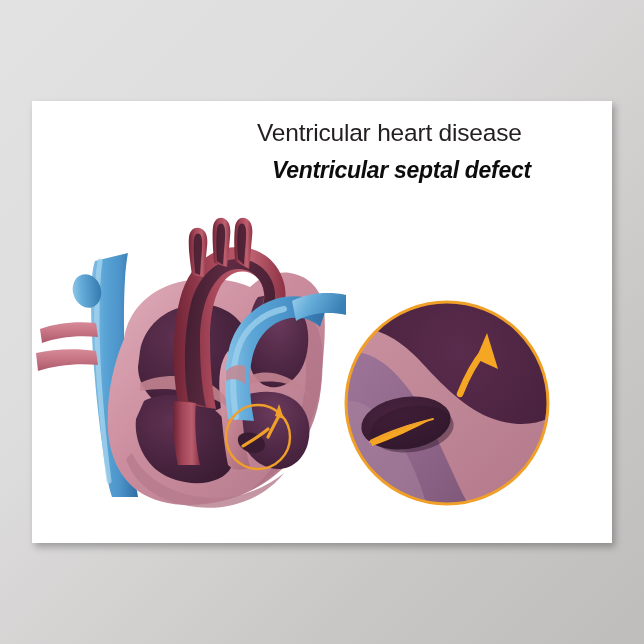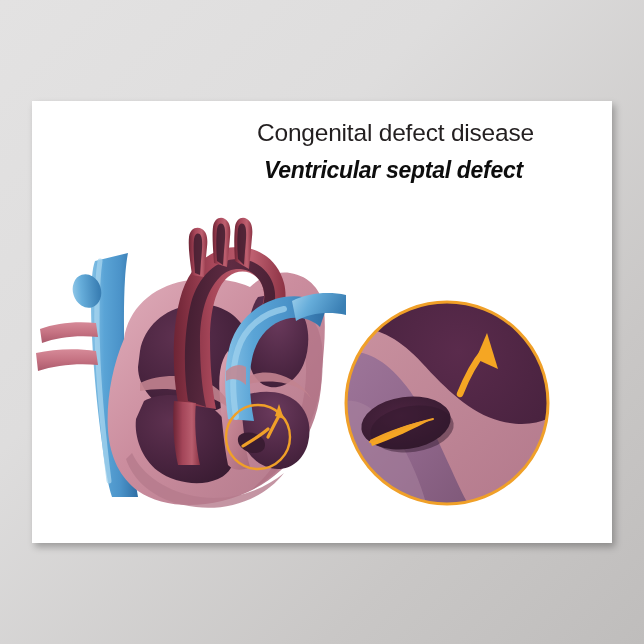--- a/index.html
+++ b/index.html
@@ -31,21 +31,21 @@
     left: 225px;
     top: 18px;
     font-size: 24.5px;
     font-weight: 400;
     color: #231f20;
     letter-spacing: -0.2px;
     white-space: nowrap;
   }
   #title-sub {
     position: absolute;
-    left: 232px;
+    left: 240px;
     top: 56px;
     font-size: 23px;
     font-weight: 700;
     font-style: italic;
     color: #0d0d0d;
     letter-spacing: -0.3px;
     white-space: nowrap;
   }
   
   #artwork {
@@ -312,17 +312,17 @@
               <path d="M428,293 C434,278 442,262 452,250" fill="none" stroke="#f5a623" stroke-width="6.5" stroke-linecap="round"></path>
               <path d="M455,232 L466,268 L444,258 Z" fill="#f5a623"></path>
             </g>
           </g>
 
           <circle cx="415" cy="302" r="101" fill="none" stroke="#f0a028" stroke-width="3"></circle>
         </g>
       </svg>
     </div>
 
-    <div id="title-main">Congenital defect disease</div>
+    <div id="title-main">Ventricular heart disease</div>
     <div id="title-sub">Ventricular septal defect</div>
 
   </div>
 </div>
 
 </body></html>

